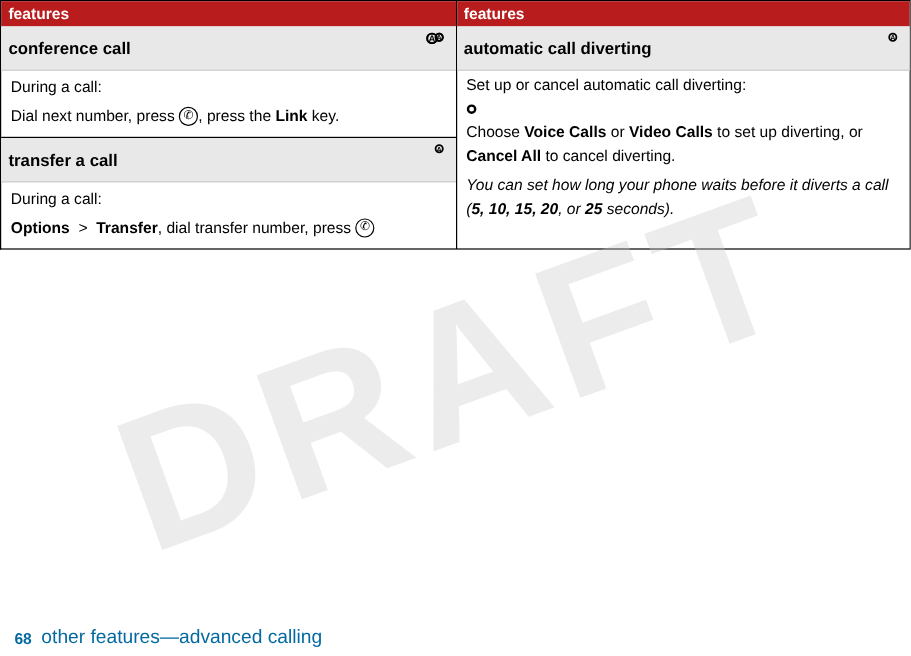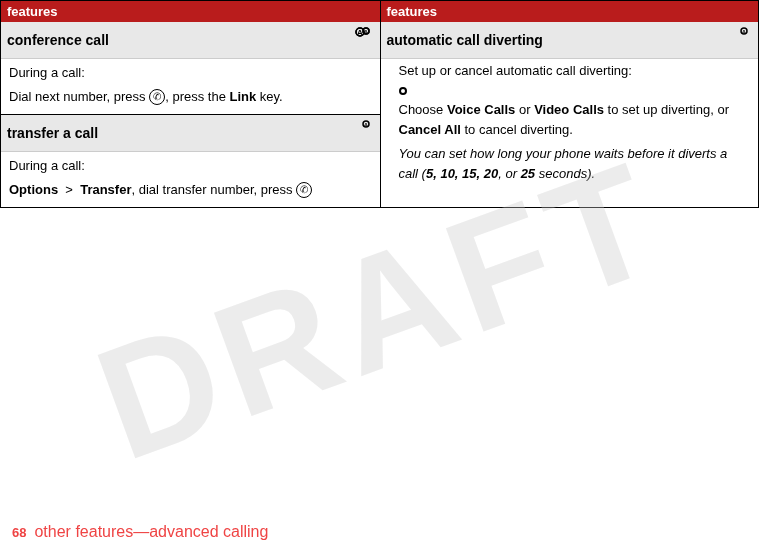--- a/index.html
+++ b/index.html
@@ -94,37 +94,37 @@
 
     .bold-text { font-weight: bold; text-align: center; }
 
     .bottom-bar {
       position: absolute;
       bottom: 0;
       left: 0;
       right: 0;
       padding: 6px 12px;
       font-size: 12px;
-      color: #ef4444;
+      color: #0369a1;
       display: flex;
       align-items: center;
       gap: 8px;
     }
 
     .bottom-bar .page-num {
       font-weight: bold;
       font-size: 13px;
     }
 
     .bottom-bar .page-label {
       font-size: 16px;
     }
 
     .right-section-content {
-      padding: 4px 8px 8px 18px;
+      padding: 4px 8px 8px 8px;
     }
 
     .bullet-point {
       display: flex;
       align-items: flex-start;
       margin: 4px 0;
     }
 
   </style>
 </head>

